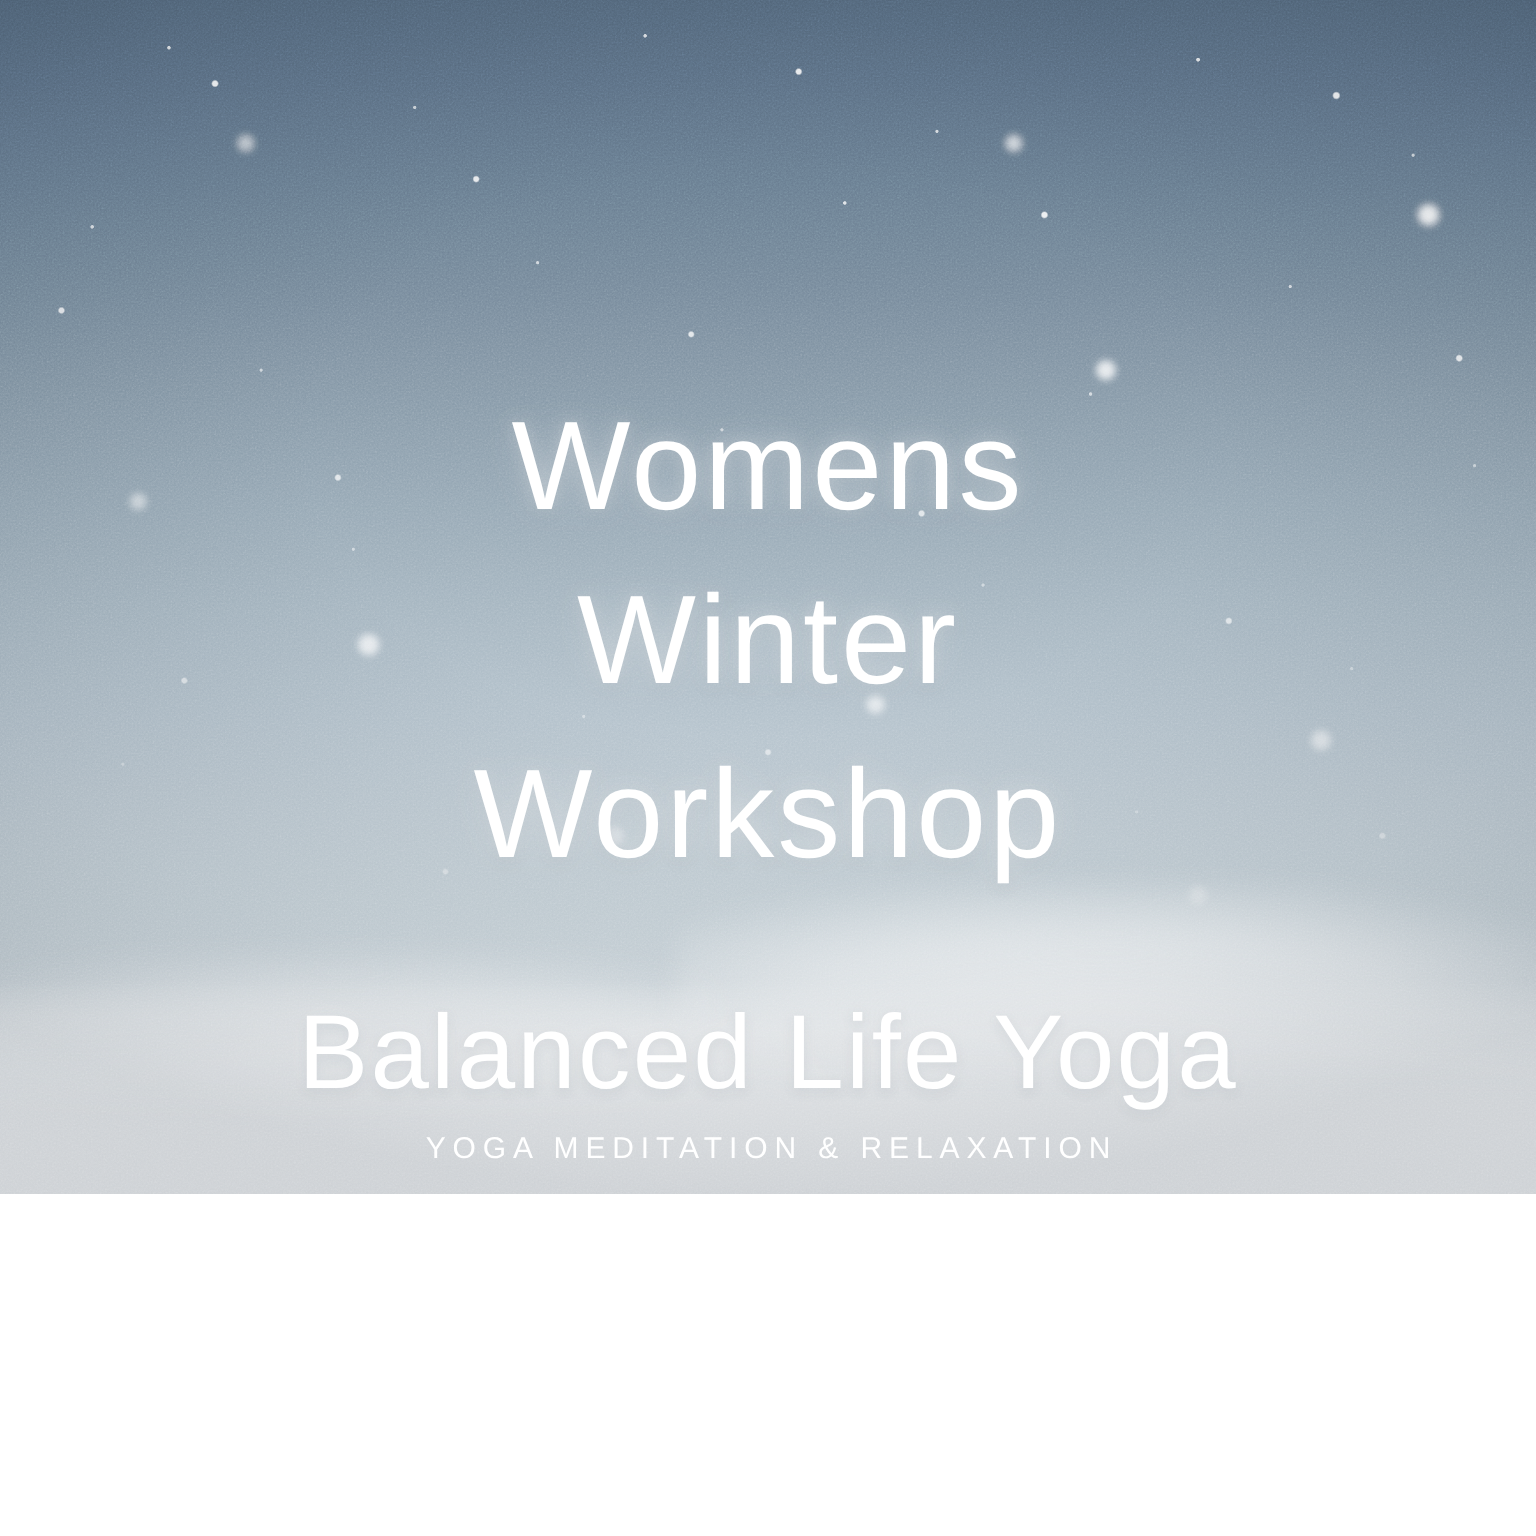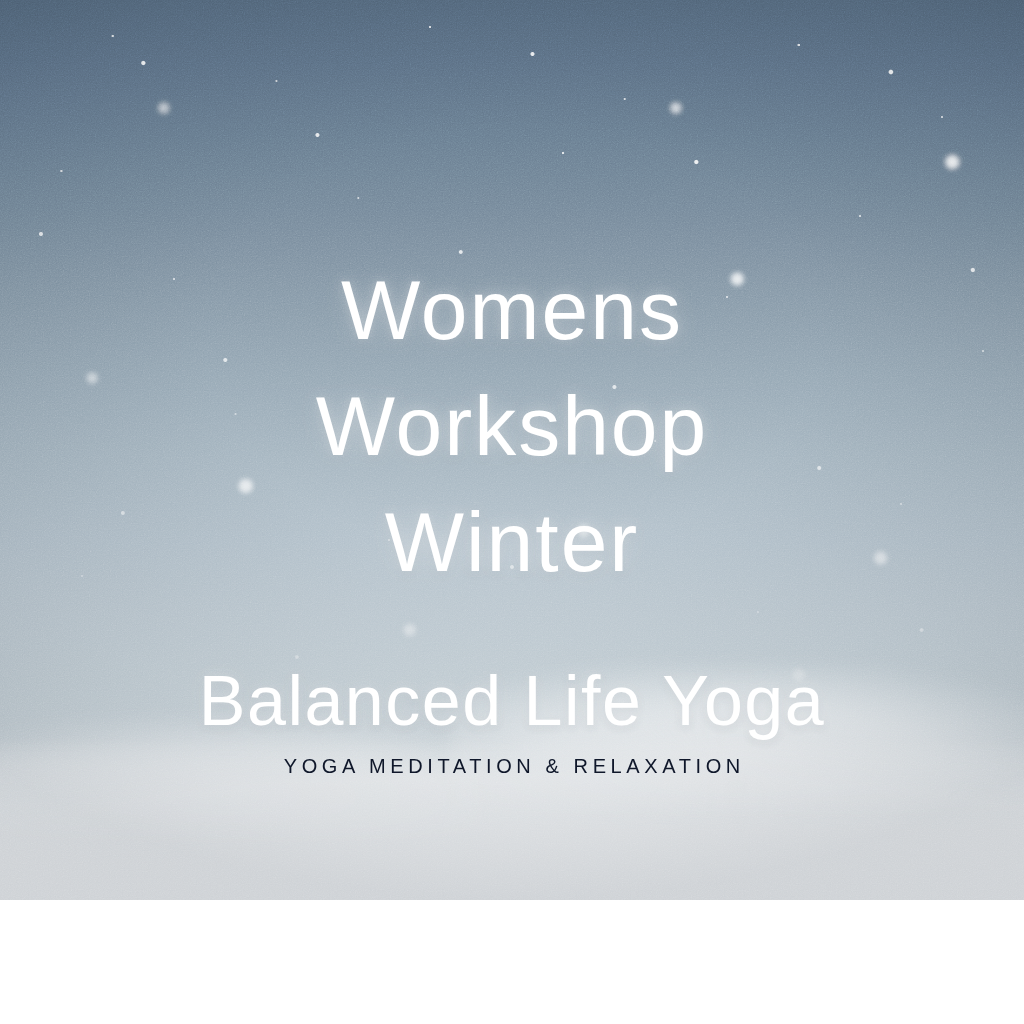--- a/index.html
+++ b/index.html
@@ -8,21 +8,21 @@
     padding: 0;
     background: #ffffff;
   }
   body {
     font-family: "DejaVu Sans", sans-serif;
   }
 
   #poster {
     position: relative;
     width: 1024px;
-    height: 900px;
+    height: 796px;
     overflow: hidden;
     background: #6a8096;
     isolation: isolate;
   }
 
   
   .sky {
     position: absolute;
     inset: 0;
     background:
@@ -233,21 +233,21 @@
       0 0 24px rgba(255,255,255,0.18),
       0 2px 8px rgba(50,70,90,0.16);
     white-space: nowrap;
   }
 
   .tagline {
     position: absolute;
     top: 752px;
     left: 0;
     right: 0;
-    color: #0f172a;
+    color: #ffffff;
     font-family: "Liberation Sans", sans-serif;
     font-weight: 400;
     font-size: 20px;
     line-height: 28px;
     letter-spacing: 4.6px;
     text-indent: 4.6px;
     white-space: nowrap;
   }
 </style>
 </head>
@@ -273,22 +273,22 @@
       <feTurbulence type="fractalNoise" baseFrequency="0.85" numOctaves="3" stitchTiles="stitch"></feTurbulence>
       <feColorMatrix type="saturate" values="0"></feColorMatrix>
     </filter>
     <rect width="1024" height="1024" filter="url(#grainFilter)"></rect>
   </svg>
 
   <div class="content">
 
     <h1 class="headline">
       <span class="headline-line">Womens</span>
+      <span class="headline-line">Winter</span>
       <span class="headline-line">Workshop</span>
-      <span class="headline-line">Winter</span>
     </h1>
 
     <div class="brand">Balanced Life Yoga</div>
 
     <div class="tagline">YOGA MEDITATION &amp; RELAXATION</div>
 
   </div>
 </div>
 
 </body></html>

